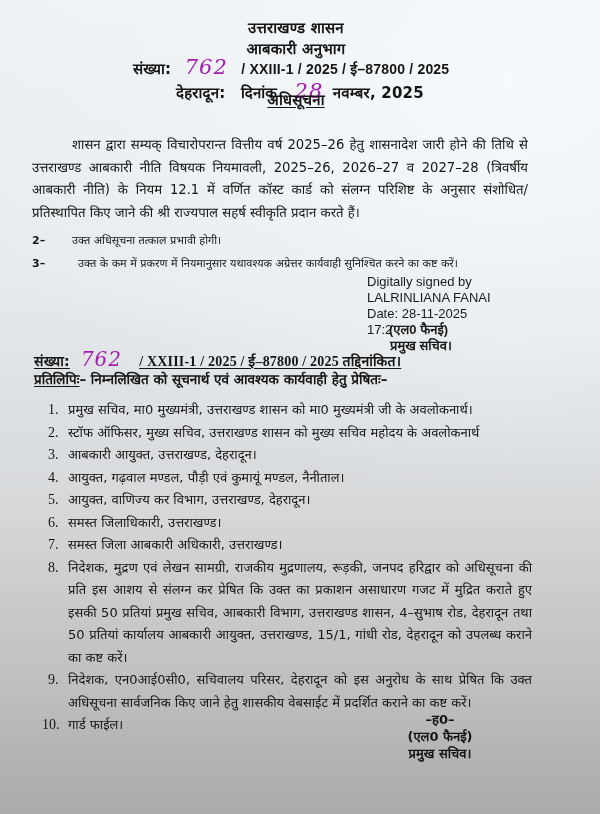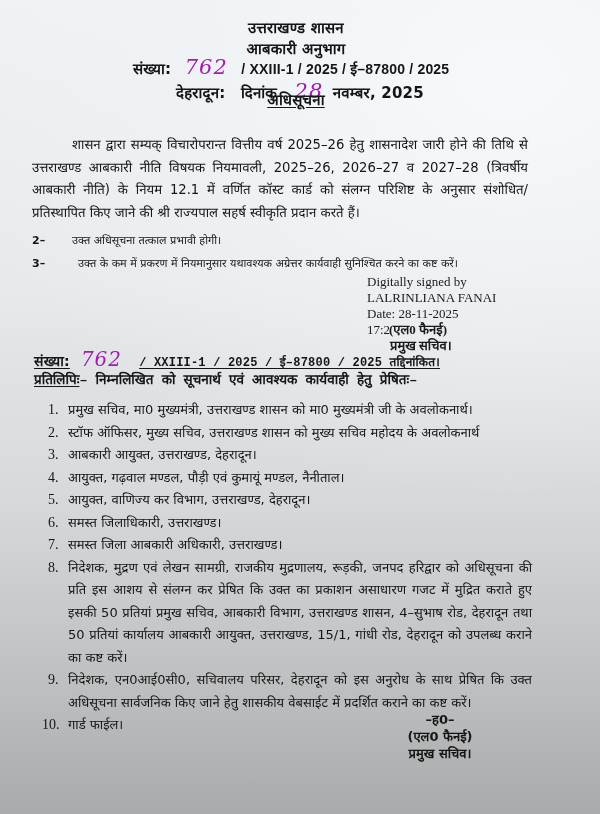--- a/index.html
+++ b/index.html
@@ -66,21 +66,21 @@
       text-align: justify;
     }
     .numpara .num {
       display: inline-block;
       width: 40px;
       font-weight: bold;
     }
     .sig {
       position: absolute;
       left: 367px;
-      font-family: Liberation Serif, serif;
+      font-family: Liberation Sans, sans-serif;
       font-size: 13px;
       line-height: 16px;
       color: #1a1a1a;
     }
     .list {
       position: absolute;
       left: 48px;
       width: 484px;
       font-size: 13px;
     }
@@ -151,24 +151,24 @@
     <div style="position:relative; height:16px;">
       <span>17:2</span>
       <span style="position:absolute; left:22px; top:0; font-weight:bold;">(एल0 फैनई)</span>
     </div>
     <div style="padding-left:23px; font-weight:bold;">प्रमुख सचिव।</div>
   </div>
 
   <div class="abs hdr" style="left:34px; top:347px; font-size:14px;">
     <span class="ul">संख्या:</span>
     <span class="hand" style="margin-left:6px; margin-right:12px; font-size:20px;">762</span>
-    <span class="ul" style="font-family:Liberation Mono, monospace; font-size:12px;">/ XXIII-1 / 2025 / ई–87800 / 2025 तद्दिनांकित।</span>
+    <span class="ul" style="font-family:Liberation Serif, serif; font-size:14px;">/ XXIII-1 / 2025 / ई–87800 / 2025 तद्दिनांकित।</span>
   </div>
 
-  <div class="abs" style="left:34px; top:370px; font-size:13.5px; font-weight:bold;font-family:Liberation Mono, monospace;">
+  <div class="abs" style="left:34px; top:370px; font-size:13.5px; font-weight:bold;">
     <span class="ul">प्रतिलिपिः</span><span>– निम्नलिखित को सूचनार्थ एवं आवश्यक कार्यवाही हेतु प्रेषितः–</span>
   </div>
 
   <div class="list" style="top:399px;">
     <div class="li"><span class="n">1.</span><span>प्रमुख सचिव, मा0 मुख्यमंत्री, उत्तराखण्ड शासन को मा0 मुख्यमंत्री जी के अवलोकनार्थ।</span></div>
     <div class="li"><span class="n">2.</span><span>स्टॉफ ऑफिसर, मुख्य सचिव, उत्तराखण्ड शासन को मुख्य सचिव महोदय के अवलोकनार्थ</span></div>
     <div class="li"><span class="n">3.</span><span>आबकारी आयुक्त, उत्तराखण्ड, देहरादून।</span></div>
     <div class="li"><span class="n">4.</span><span>आयुक्त, गढ़वाल मण्डल, पौड़ी एवं कुमायूं मण्डल, नैनीताल।</span></div>
     <div class="li"><span class="n">5.</span><span>आयुक्त, वाणिज्य कर विभाग, उत्तराखण्ड, देहरादून।</span></div>
     <div class="li"><span class="n">6.</span><span>समस्त जिलाधिकारी, उत्तराखण्ड।</span></div>

